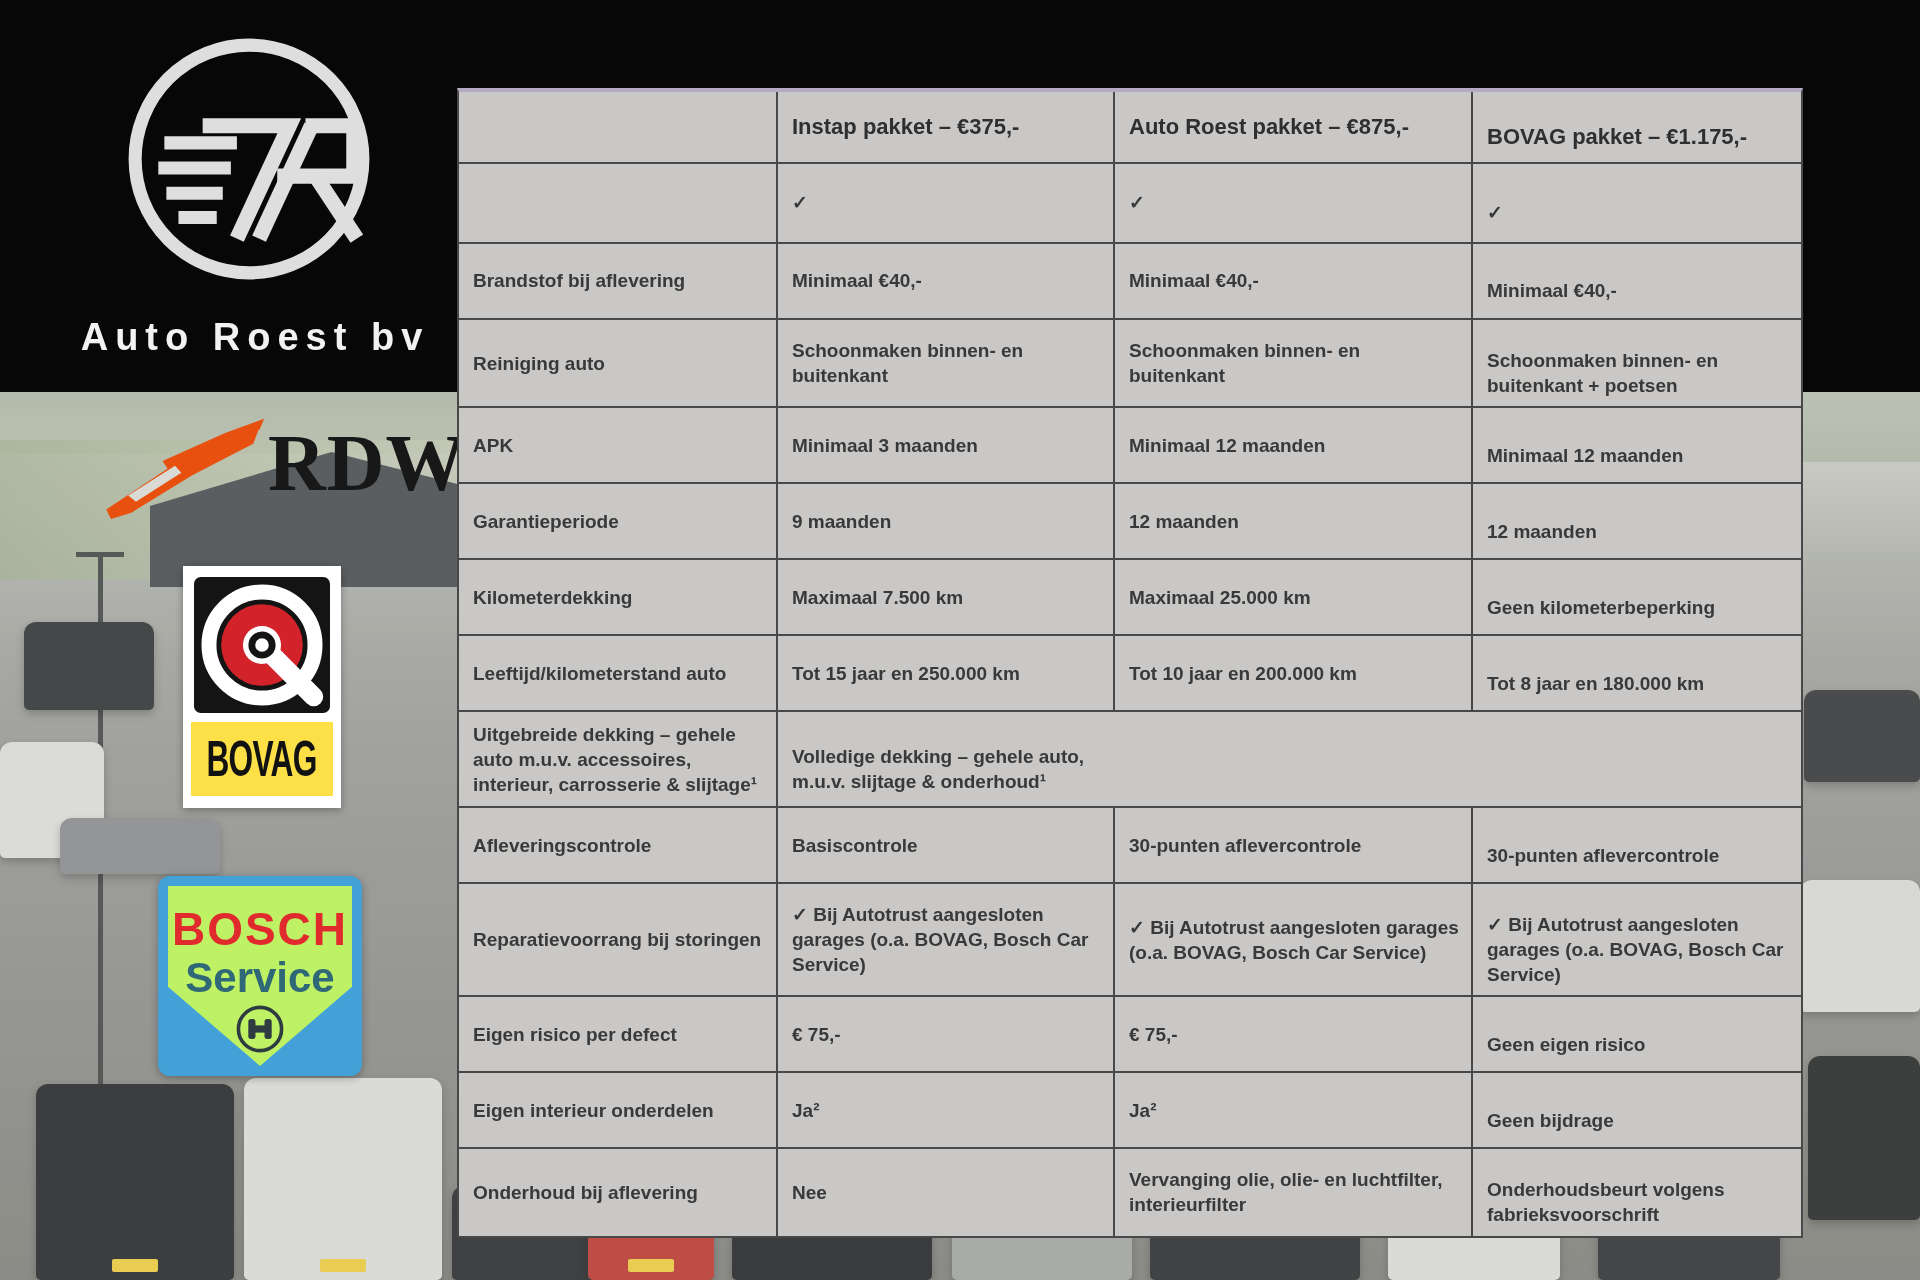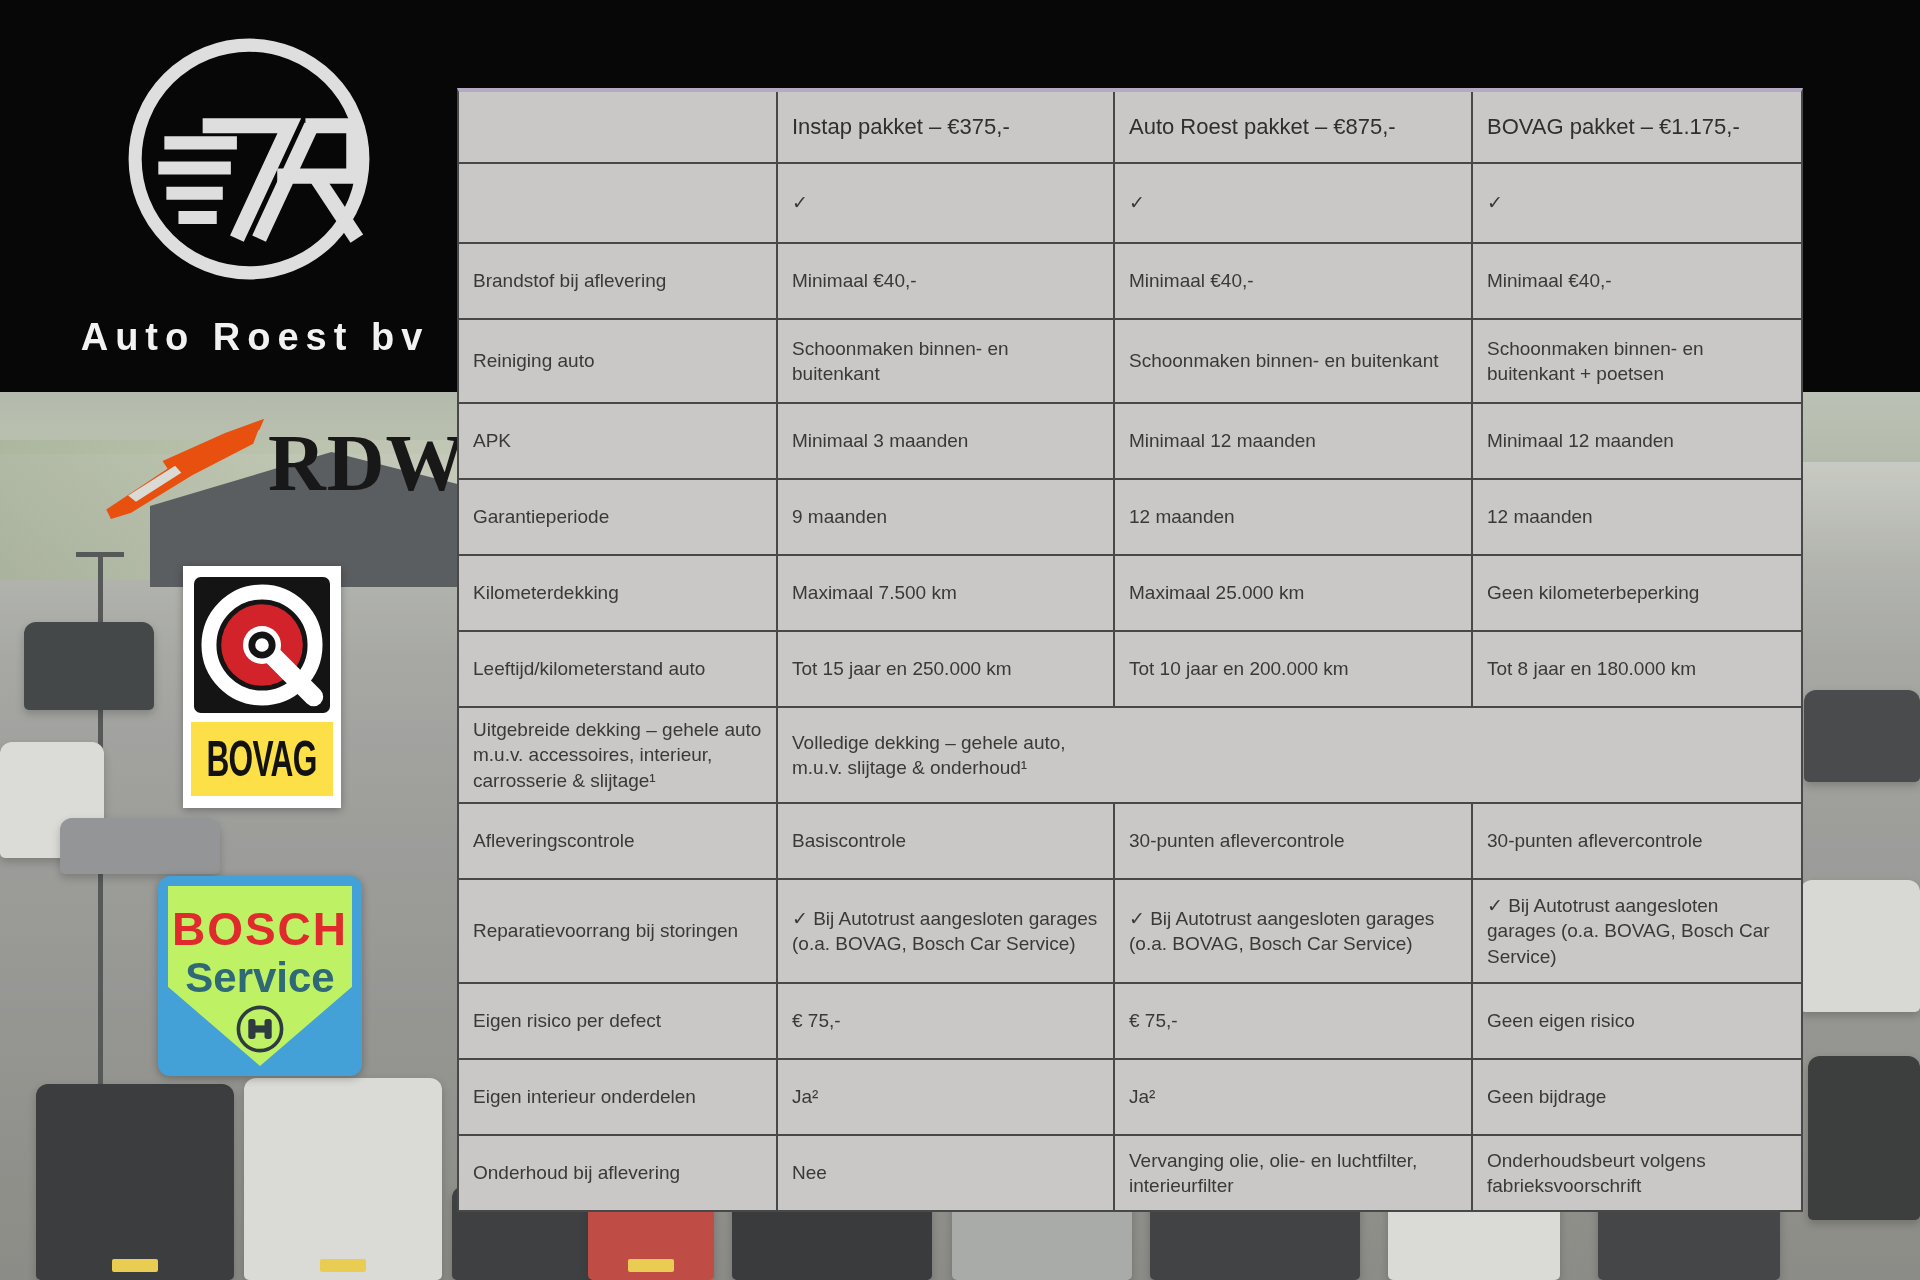--- a/index.html
+++ b/index.html
@@ -56,23 +56,23 @@
   .bosch-service{margin-top:-2px;font-size:42px;font-weight:bold;color:#2f6877;}
   .bosch-shield svg{margin-top:0px;}
 
   
   .pkg-table{position:absolute;left:457px;top:88px;width:1346px;box-sizing:border-box;
     background:#c9c8c7;border:2px solid #484848;border-top:4px solid #b5aac3;}
   .t-row{display:grid;grid-template-columns:319px 337px 358px 328px;
     border-bottom:2px solid #484848;}
   .t-row:last-child{border-bottom:none;}
   .t-cell{border-right:2px solid #484848;display:flex;align-items:center;
-    padding:8px 12px 8px 14px;font-weight:normal;font-size:19px;line-height:1.32;
+    padding:8px 12px 8px 14px;font-weight:bold;font-size:19px;line-height:1.32;
     color:#393939;box-sizing:border-box;}
-  .t-cell:last-child{border-right:none;}
+  .t-cell:last-child{border-right:none;margin-top:20px;}
   .t-row{min-height:74px;}
   .t-row:nth-child(1){min-height:70px;}
   .t-row:nth-child(1) .t-cell{font-size:22px;color:#2f2f2f;}
   .t-row:nth-child(2){min-height:78px;}
   .t-row:nth-child(4){min-height:82px;}
   .t-row:nth-child(9){min-height:94px;}
   .t-row:nth-child(11){min-height:102px;}
 </style>
 </head>
 <body>

